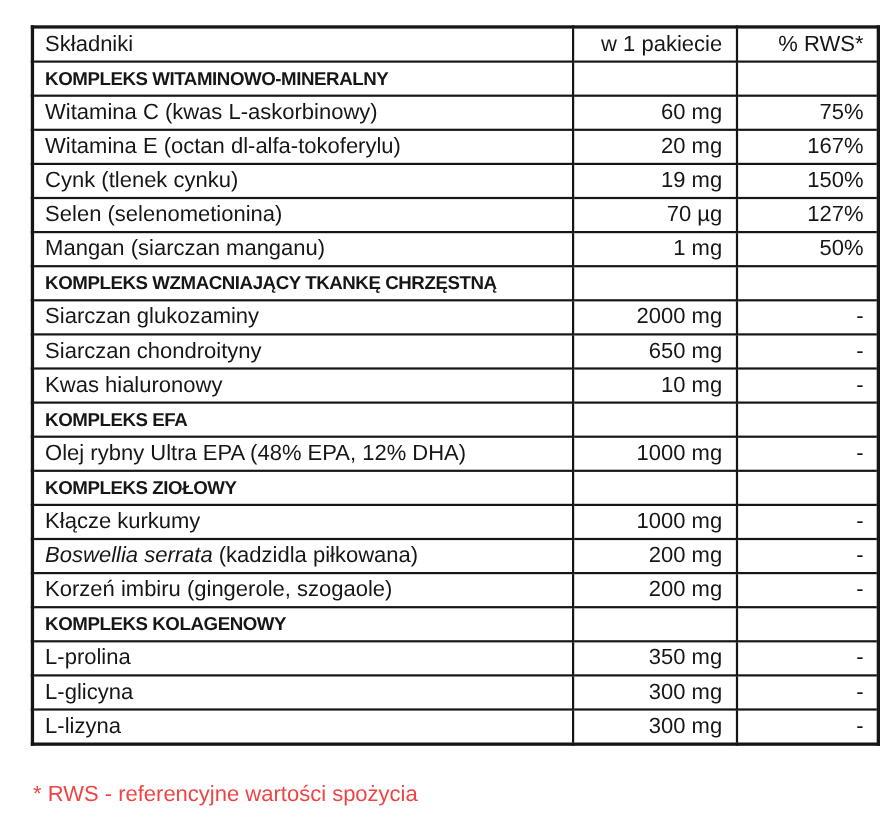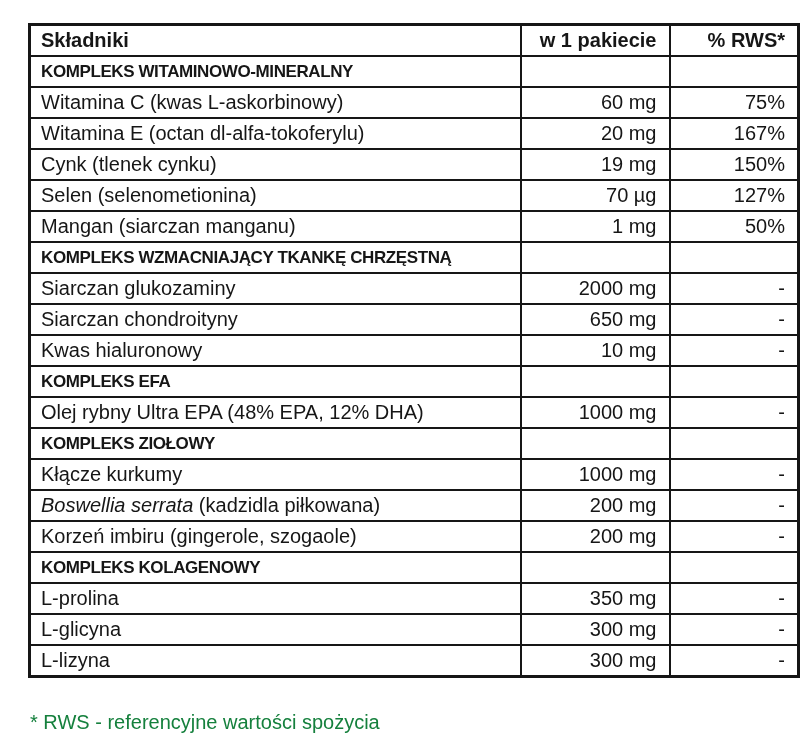--- a/index.html
+++ b/index.html
@@ -33,40 +33,40 @@
   th, td {
     border: 2px solid #161616;
     height: 29px;
     padding: 0 4px 0 10px;
     font-size: 20px;
     line-height: 29px;
     white-space: nowrap;
     overflow: hidden;
     vertical-align: middle;
   }
-  th { font-weight: 700; text-align: left; }
+  th { font-weight: 400; text-align: left; }
   th.c2, th.c3, td.c2, td.c3 {
     text-align: right;
     padding-right: 12px;
     padding-left: 4px;
     border-radius: 11px;
   }
   td.c1.section {
     font-weight: 700;
     font-size: 17px;
     letter-spacing: -0.4px;
   }
   td.c1 i { }
   .footnote {
     position: absolute;
     left: 30px;
     top: 709px;
     font-size: 20px;
     line-height: 26px;
-    color: #15803d;
+    color: #ef4444;
     text-align: right;
   }
 </style>
 </head>
 <body>
 
 <div class="page">
   <table class="nutrition">
     <colgroup>
       <col class="w1">

